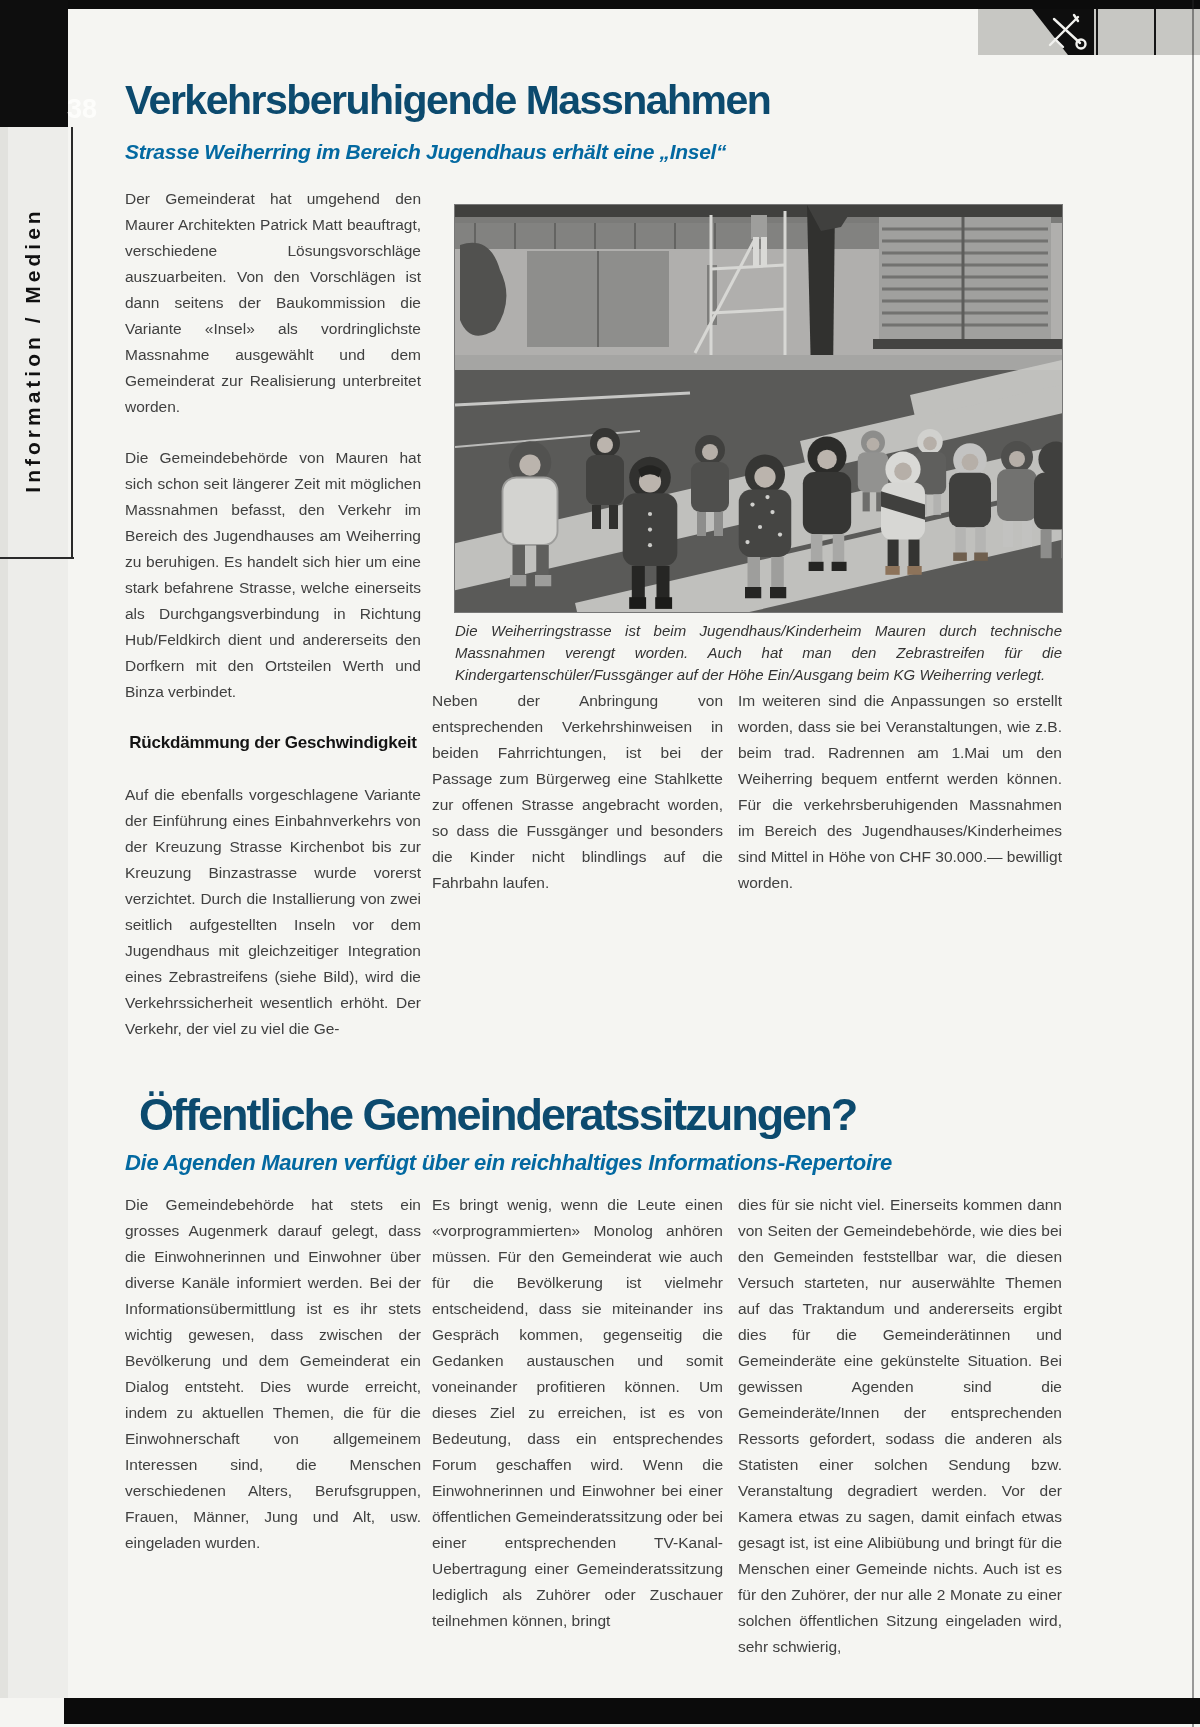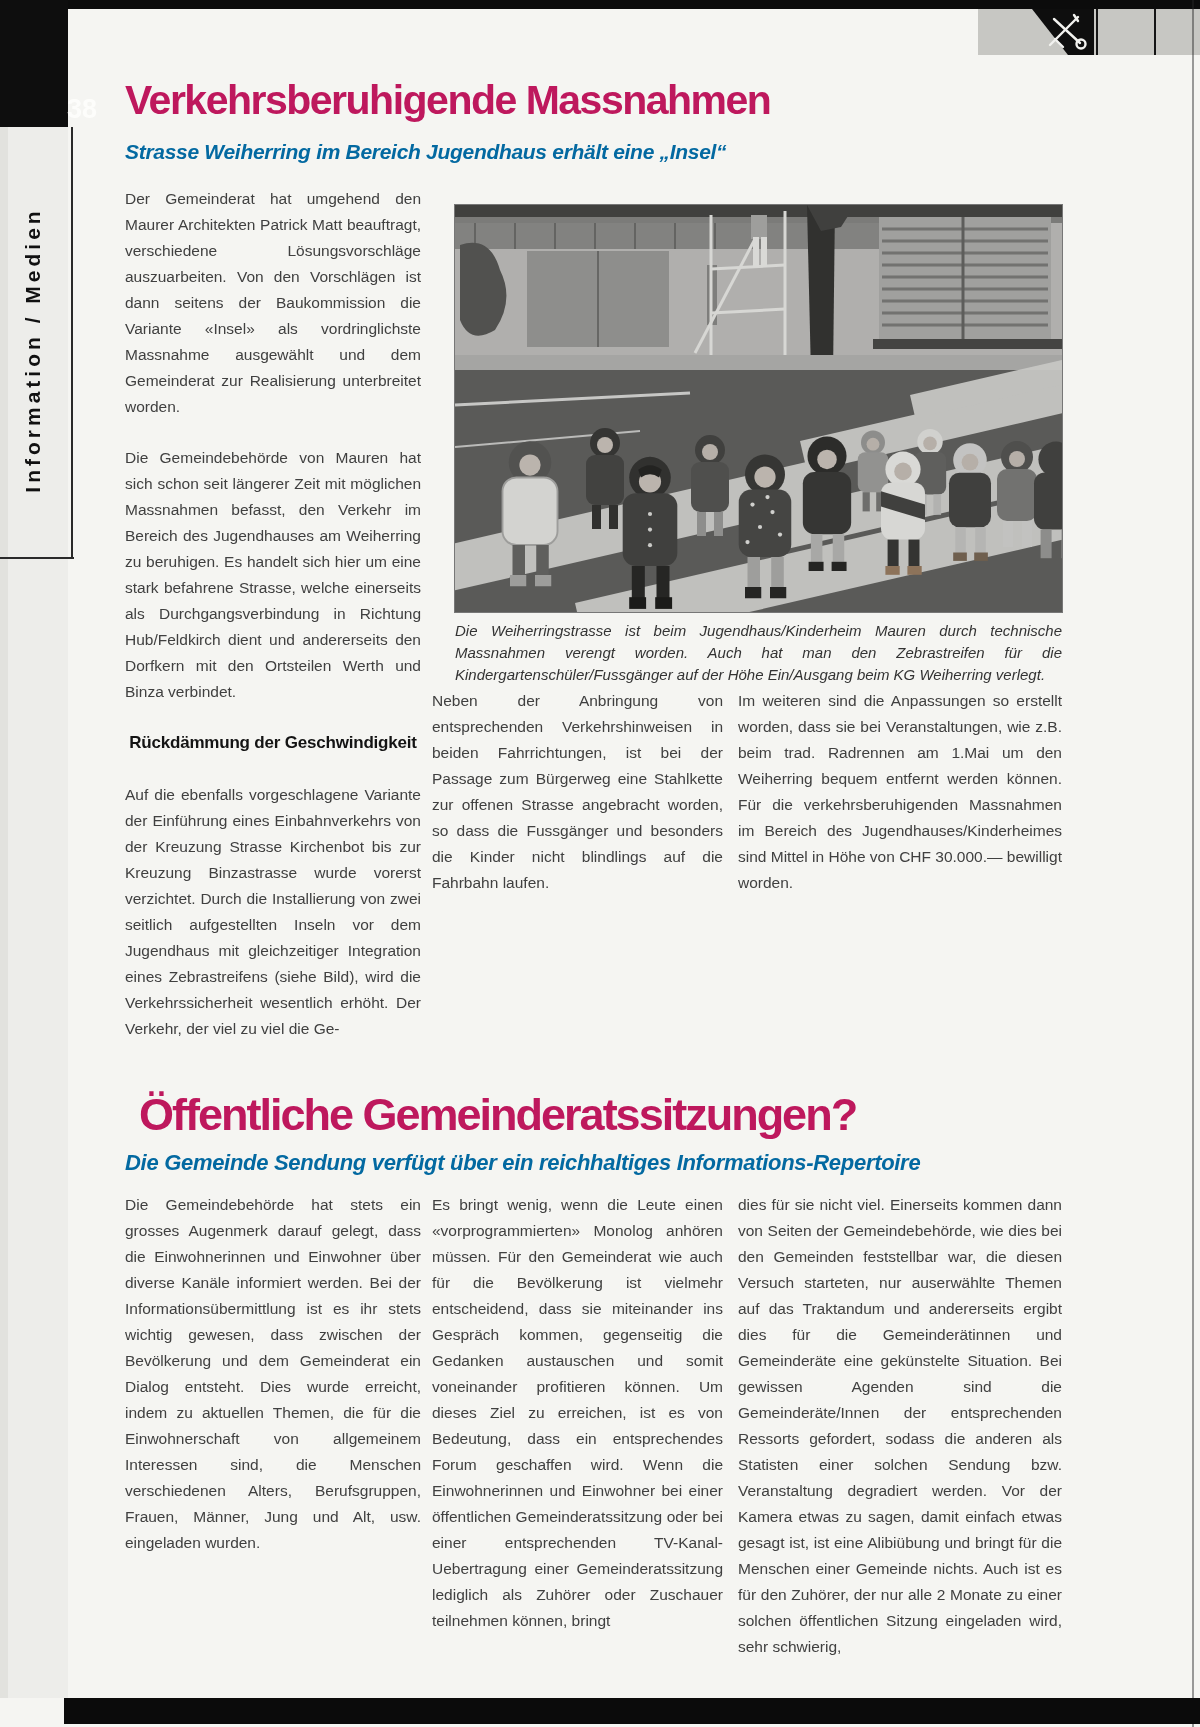--- a/index.html
+++ b/index.html
@@ -21,21 +21,21 @@
     position:absolute;left:50%;top:50%;width:424px;height:30px;
     transform:translate(-50%,-50%) rotate(-90deg);
     font-weight:bold;font-size:21px;letter-spacing:4px;color:#111;text-align:center;white-space:nowrap;
   }
   .corner-band{position:absolute;left:978px;top:9px;width:222px;height:46px;background:#c7c7c3;}
   .corner-tri{position:absolute;left:1032px;top:9px;width:62px;height:46px;}
   .logo-line{position:absolute;top:9px;width:2px;height:46px;background:#161616;}
   .edge-line{position:absolute;left:1192px;top:0;width:2px;height:1727px;background:rgba(40,40,40,.45);}
   .bottom-bar{position:absolute;left:64px;top:1698px;width:1136px;height:26px;background:#0b0b0b;}
   
-  .a-title{position:absolute;left:125px;color:#be185d;font-weight:bold;letter-spacing:-1.5px;line-height:1;}
+  .a-title{position:absolute;left:125px;color:#0c4a6e;font-weight:bold;letter-spacing:-1.5px;line-height:1;}
   .t1{top:80px;font-size:41px;}
   .t2{top:1078px;font-size:45px;letter-spacing:-2px;}
   .a-sub{position:absolute;left:125px;color:#0369a1;font-weight:bold;font-style:italic;letter-spacing:-0.3px;}
   .s1{top:140px;font-size:21px;}
   .s2{top:1150px;font-size:22px;}
   .col{position:absolute;font-size:15.5px;line-height:26px;text-align:justify;color:#404040;}
   .col .para{margin:0 0 25px 0;}
   .col .para:last-child{margin-bottom:0;}
   .sec-head{font-size:17px;font-weight:bold;color:#141414;margin:3px 0 26px 0;text-align:center;letter-spacing:-0.2px;}
   .indent{text-indent:8px;}
@@ -283,21 +283,21 @@
 
   <div class="col a1c2">
     <div class="para">Neben der Anbringung von entsprechenden Verkehrshinweisen in beiden Fahrrichtungen, ist bei der Passage zum Bürgerweg eine Stahlkette zur offenen Strasse angebracht worden, so dass die Fussgänger und besonders die Kinder nicht blindlings auf die Fahrbahn laufen.</div>
   </div>
 
   <div class="col a1c3">
     <div class="para">Im weiteren sind die Anpassungen so erstellt worden, dass sie bei Veranstaltungen, wie z.B. beim trad. Radrennen am 1.Mai um den Weiherring bequem entfernt werden können. Für die verkehrsberuhigenden Massnahmen im Bereich des Jugendhauses/Kinderheimes sind Mittel in Höhe von CHF 30.000.— bewilligt worden.</div>
   </div>
 
   <h1 class="a-title t2" style="margin:14px;">Öffentliche Gemeinderatssitzungen?</h1>
-  <h2 class="a-sub s2" style="margin:0;">Die Gemeinde Sendung verfügt über ein reichhaltiges Informations-Repertoire</h2>
+  <h2 class="a-sub s2" style="margin:0;">Die Agenden Mauren verfügt über ein reichhaltiges Informations-Repertoire</h2>
 
   <div class="col a2c1">
     <div class="para">Die Gemeindebehörde hat stets ein grosses Augenmerk darauf gelegt, dass die Einwohnerinnen und Einwohner über diverse Kanäle informiert werden. Bei der Informationsübermittlung ist es ihr stets wichtig gewesen, dass zwischen der Bevölkerung und dem Gemeinderat ein Dialog entsteht. Dies wurde erreicht, indem zu aktuellen Themen, die für die Einwohnerschaft von allgemeinem Interessen sind, die Menschen verschiedenen Alters, Berufsgruppen, Frauen, Männer, Jung und Alt, usw. eingeladen wurden.</div>
   </div>
 
   <div class="col a2c2">
     <div class="para">Es bringt wenig, wenn die Leute einen «vorprogrammierten» Monolog anhören müssen. Für den Gemeinderat wie auch für die Bevölkerung ist vielmehr entscheidend, dass sie miteinander ins Gespräch kommen, gegenseitig die Gedanken austauschen und somit voneinander profitieren können. Um dieses Ziel zu erreichen, ist es von Bedeutung, dass ein entsprechendes Forum geschaffen wird. Wenn die Einwohnerinnen und Einwohner bei einer öffentlichen Gemeinderatssitzung oder bei einer entsprechenden TV-Kanal-Uebertragung einer Gemeinderatssitzung lediglich als Zuhörer oder Zuschauer teilnehmen können, bringt</div>
   </div>
 
   <div class="col a2c3">

